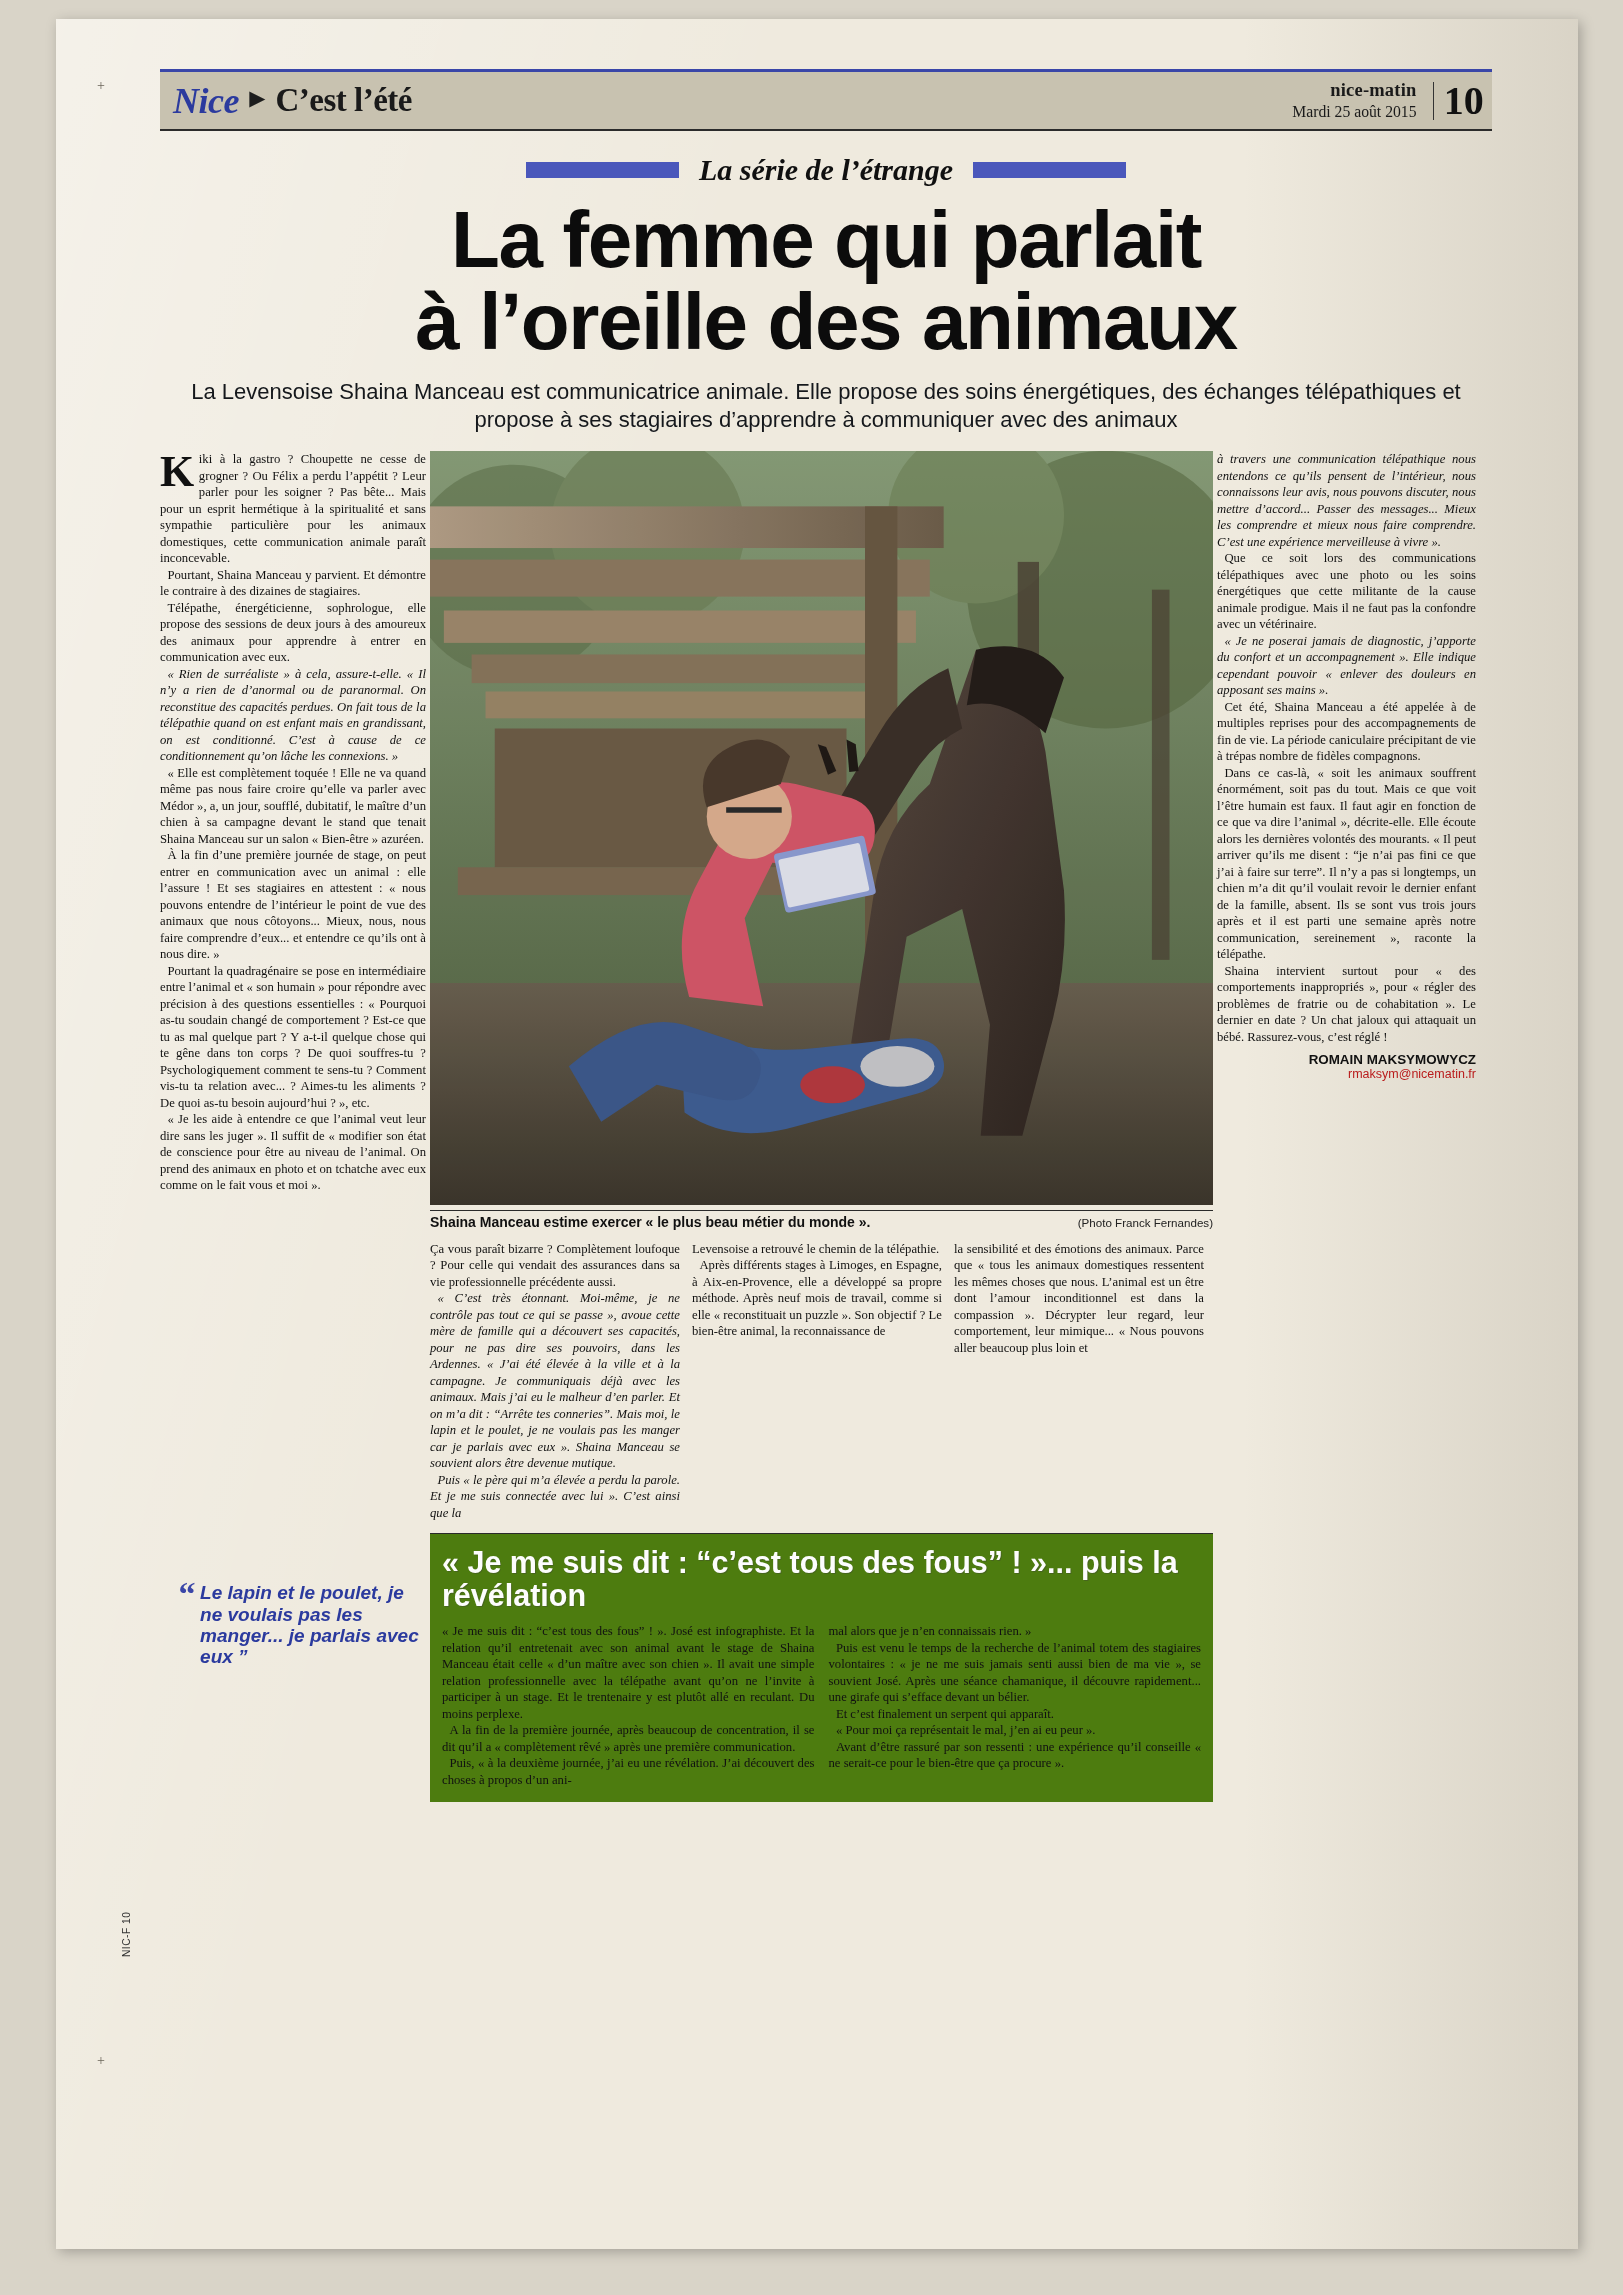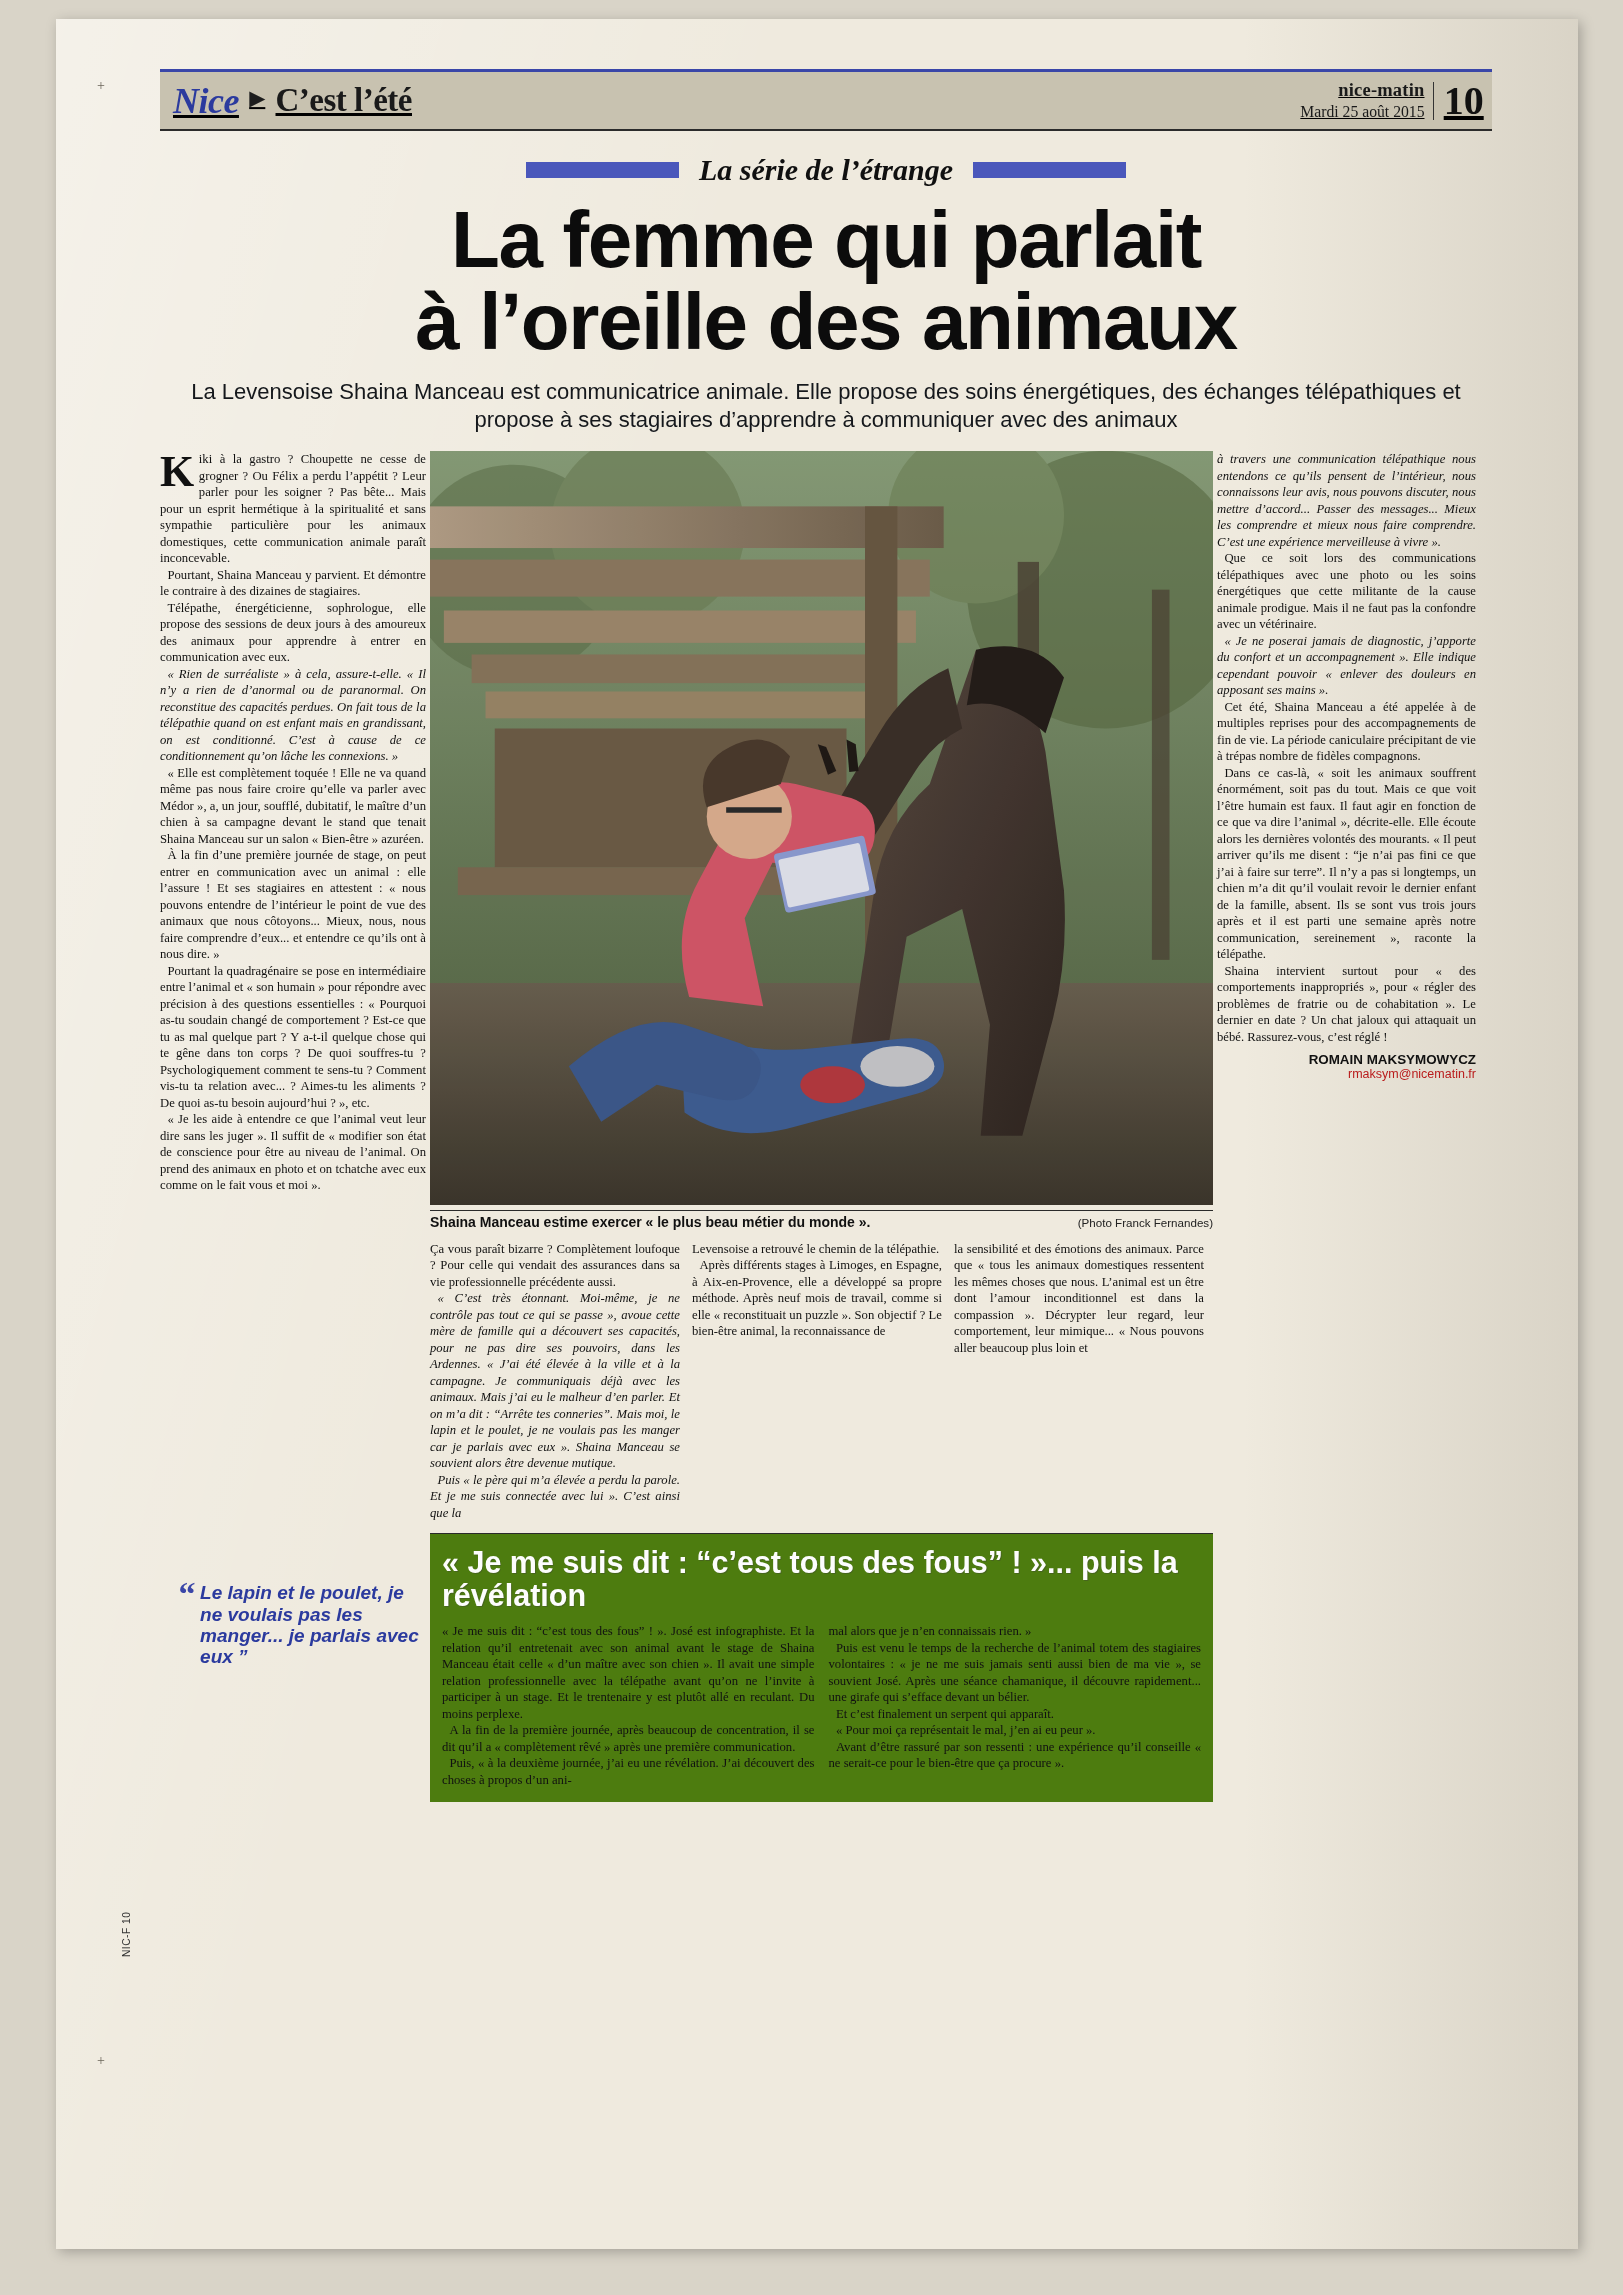--- a/index.html
+++ b/index.html
@@ -57,21 +57,20 @@
   }
   .masthead {
     display: flex;
     align-items: center;
     justify-content: space-between;
     background: #c8c2b0;
     height: 59px;
     border-bottom: 2.3px solid #2b2b2b;
     padding: 0 8.3px 0 13px;
     box-sizing: border-box;
-    text-decoration: underline;
   }
   .masthead-left {
     display: flex;
     align-items: center;
     gap: 10.2px;
   }
   .kicker-nice {
     color: #2b3a9e;
     font-family: "Liberation Serif", serif;
     font-weight: bold;
@@ -87,21 +86,21 @@
   }
   .kicker-section {
     color: #1a1a1a;
     font-weight: bold;
     font-size: 33px;
     letter-spacing: -0.5px;
   }
   .masthead-right {
     display: flex;
     align-items: center;
-    gap: 8px;
+    gap: 16px;
   }
   .masthead-right .brandbox {
     text-align: right;
     line-height: 1.25;
   }
   .brand-name {
     font-size: 18.5px;
     font-weight: bold;
     color: #1a1a1a;
     letter-spacing: 0.2px;

